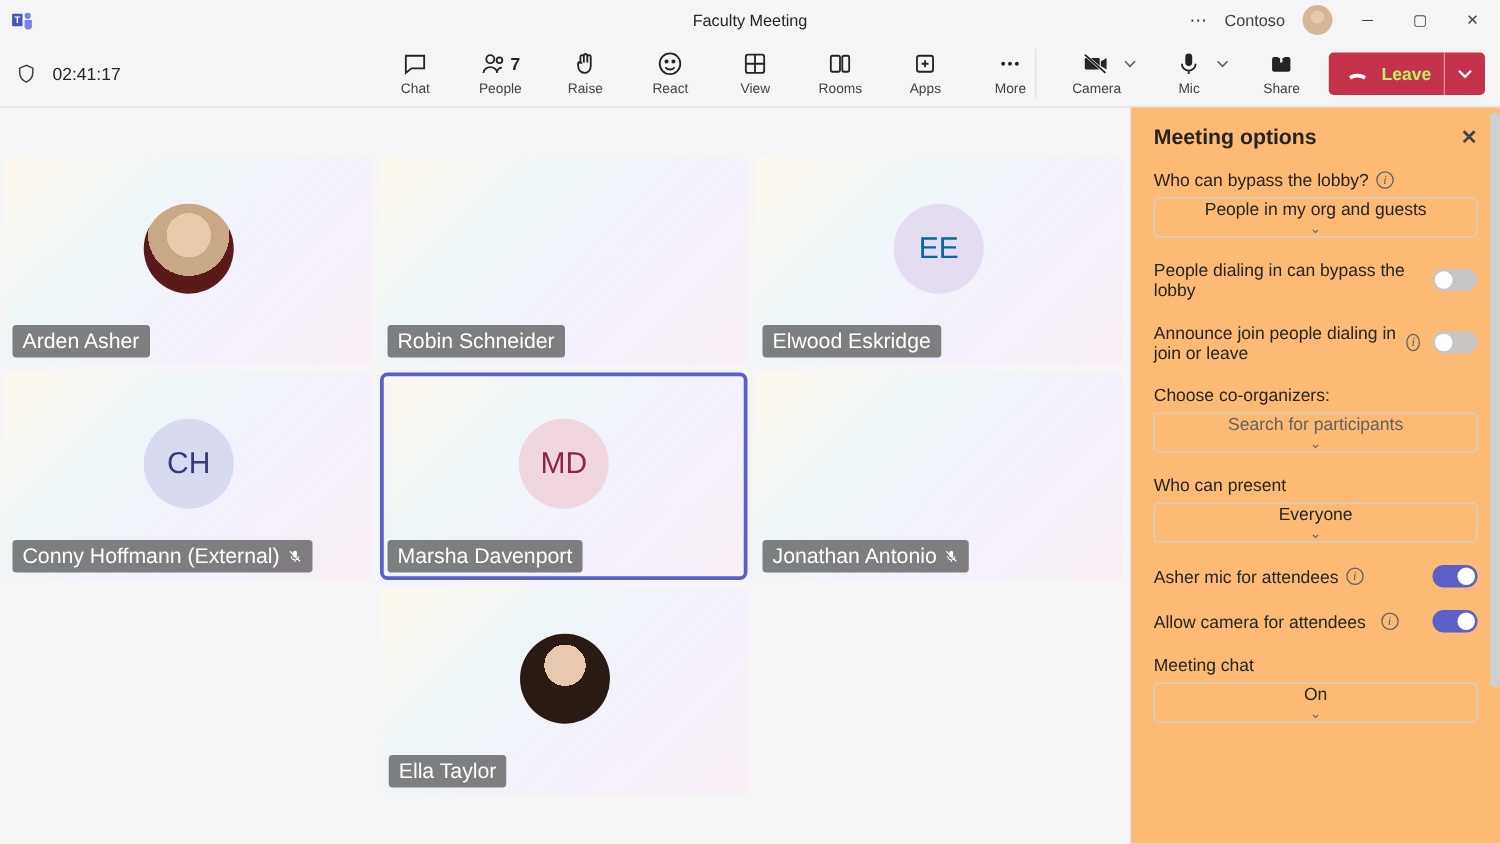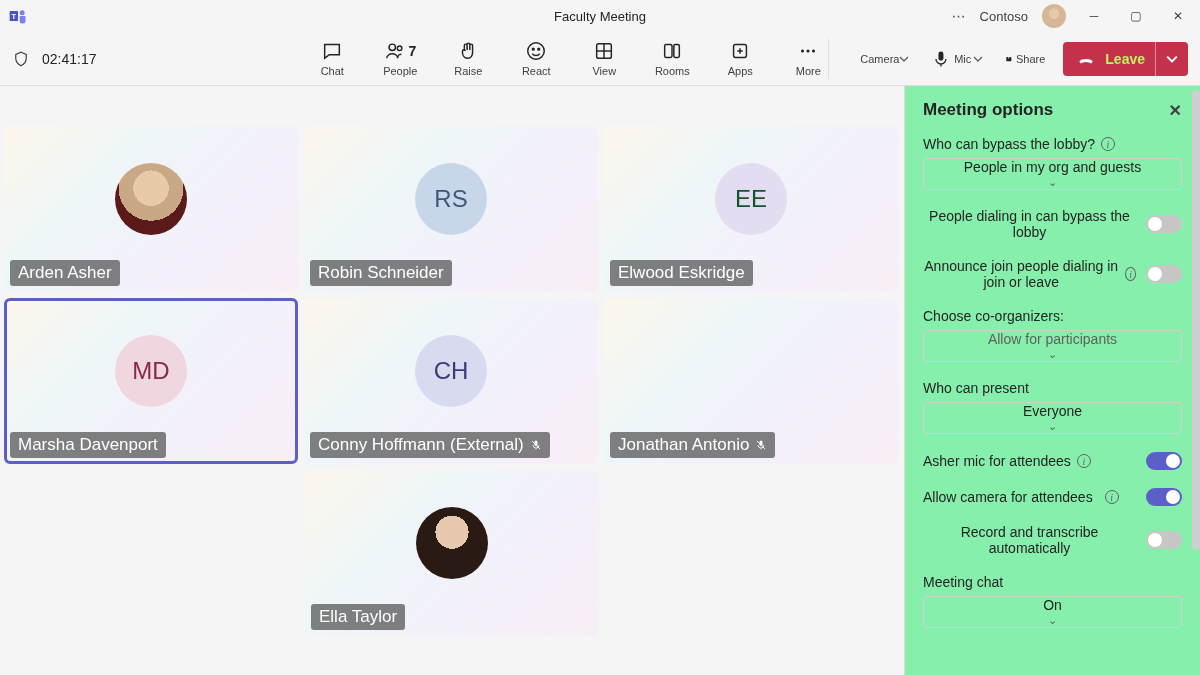--- a/index.html
+++ b/index.html
@@ -14,56 +14,56 @@
   .avatar-sm { width: 24px; height: 24px; border-radius: 50%; background: #e6d9c9; overflow: hidden; }
   
   .toolbar { height: 54px; border-bottom: 1px solid #e1dfdd; display: flex; align-items: center; padding: 0 12px; }
   .toolbar .timer { display: flex; align-items: center; gap: 12px; color: #242424; font-size: 14px; }
   .toolbar .shield { width: 18px; height: 18px; }
   .tool-center { margin-left: auto; display: flex; gap: 28px; align-items: flex-start; }
   .tool-btn { display: flex; flex-direction: column; align-items: center; gap: 3px; font-size: 11px; color: #424242; cursor: pointer; width: 40px; }
   .tool-btn svg { width: 22px; height: 22px; }
   .sep { width: 1px; height: 40px; background: #e1dfdd; }
   .tool-right { display: flex; gap: 22px; align-items: flex-start; margin-left: 28px; }
-  .tool-right .tool-btn { flex-direction: row; }
+  .tool-right .tool-btn { flex-direction: column; }
   .dev-btn { display:flex; align-items:flex-start; gap:2px;}
   .chev-s { width:10px; height:10px; margin-top:6px; color:#616161;}
   .leave { margin-left: 18px; background: #c4314b; color: #bef264; border-radius: 4px; height: 34px; display: flex; align-items: center; padding: 0 10px 0 14px; gap: 10px; font-weight: 600; font-size: 14px; }
   .leave .chev { border-left: 1px solid rgba(255,255,255,0.45); padding-left: 10px; height: 100%; display:flex; align-items:center;}
   
   .main { display: flex; height: calc(675px - 86px); }
   .stage { flex: 1; padding: 40px 4px 4px 4px; position: relative; }
   .grid { display: grid; grid-template-columns: repeat(3, 294px); grid-auto-rows: 166px; gap: 6px; justify-content: start; }
   .tile { position: relative; border-radius: 6px; overflow: hidden; background: linear-gradient(135deg,#fdf7ec,#eef6f8,#f4f0fb,#f8eef5); }
   .tile.speak { outline: 3px solid #5b5fc7; outline-offset: -3px; }
   .avatar-c { width: 72px; height: 72px; border-radius: 50%; position: absolute; left: 50%; top: 44%; transform: translate(-50%,-50%); display:flex; align-items:center; justify-content:center; font-size: 24px; font-weight: 400; }
   .avatar-photo { background:#ddd; overflow:hidden;}
   .namebar { position: absolute; left: 6px; bottom: 6px; background: rgba(80,80,80,0.72); color: #fff; font-size: 17px; padding: 3px 8px; border-radius: 3px; display:flex; align-items:center; gap:6px;}
   .mic-off-s { width:12px; height:12px; }
   .row3 { display:flex; justify-content:center; margin-top:6px;}
   
-  .panel { width: 296px; background: #86efac; border-left: 1px solid #e1dfdd; display:flex; flex-direction:column;text-align:center; }
+  .panel { width: 296px; background: #fdba74; border-left: 1px solid #e1dfdd; display:flex; flex-direction:column; }
   .panel-h { display:flex; align-items:center; padding: 14px 18px 10px 18px; font-weight:600; font-size:17px; color:#242424;}
   .panel-h .x { margin-left:auto; font-size:16px; color:#424242; cursor:pointer;}
   .panel-body { flex:1; overflow-y:auto; padding: 6px 18px 18px 18px; }
   .field { margin-bottom: 18px; }
   .flabel { font-size: 14px; color:#242424; margin-bottom: 6px; display:flex; align-items:center; gap:6px;}
   .select { border:1px solid #d1d1d1; border-radius:4px; height:32px; display:flex; align-items:center; padding:0 10px; font-size:14px; color:#242424; justify-content:space-between; cursor:pointer;flex-direction:column;}
   .select .chv { color:#616161; font-size:11px;}
   .togrow { display:flex; align-items:center; gap:10px;}
   .togrow .flabel { flex:1; margin:0;}
   .toggle { width:36px; height:18px; border-radius:10px; background:#c8c6c4; position:relative; cursor:pointer; flex-shrink:0;}
   .toggle::after { content:''; position:absolute; width:14px; height:14px; border-radius:50%; background:#fff; top:2px; left:2px; transition:.15s;}
   .toggle.on { background:#5b5fc7;}
   .toggle.on::after { left:20px;}
   .info-i { width:14px; height:14px; border:1px solid #616161; border-radius:50%; display:inline-flex; align-items:center; justify-content:center; font-size:10px; color:#616161; font-style:italic; font-family:serif;}
   
   .scroll-ind { position:absolute; right:0; top:90px; width:8px; height:460px; background:#cfcfcf; border-radius:4px;}
   
-  .c-rs{background:#c7d6e8;color:#3b5a7a;} .c-ee{background:#e4dcf0;color:#14532d;} .c-md{background:#f0d6de;color:#8a2846;} .c-ch{background:#d8dbf0;color:#3a3a7a;} .c-ja{background:#d0ead8;color:#1a6a3a;}
+  .c-rs{background:#c7d6e8;color:#3b5a7a;} .c-ee{background:#e4dcf0;color:#0369a1;} .c-md{background:#f0d6de;color:#8a2846;} .c-ch{background:#d8dbf0;color:#3a3a7a;} .c-ja{background:#d0ead8;color:#1a6a3a;}
   
   .ph1{ background:radial-gradient(circle at 50% 35%, #e8c9a8 0 30%, #c9a886 30% 55%, #5a1a1a 55% 100%);}
   .ph2{ background:radial-gradient(circle at 50% 35%, #e8c9b0 0 28%, #2a1a14 28% 100%);}
   .ph-user{ background:radial-gradient(circle at 50% 40%, #e6c9a8 0 28%, #d4b896 28% 100%);}
 </style>
 </head>
 <body>
 
 <div class="titlebar">
   <svg class="app-icon" viewBox="0 0 24 24">
@@ -208,48 +208,47 @@
 <div class="main">
   <div class="stage">
     <div class="grid" id="grid6">
         <div class="tile" style="width: 294px; height: 166px;">
           <div class="avatar-c avatar-photo ph1"></div>
           <div class="namebar">
             <span>Arden Asher</span>
           </div>
         </div>
         <div class="tile" style="width: 294px; height: 166px;">
-          <div class="avatar-c c-rs">RS</div>
           <div class="namebar">
             <span>Robin Schneider</span>
           </div>
         </div>
         <div class="tile" style="width: 294px; height: 166px;">
           <div class="avatar-c c-ee">EE</div>
           <div class="namebar">
             <span>Elwood Eskridge</span>
-          </div>
-        </div>
-        <div class="tile speak" style="width: 294px; height: 166px;">
-          <div class="avatar-c c-md">MD</div>
-          <div class="namebar">
-            <span>Marsha Davenport</span>
           </div>
         </div>
         <div class="tile" style="width: 294px; height: 166px;">
           <div class="avatar-c c-ch">CH</div>
           <div class="namebar">
             <span>Conny Hoffmann (External)</span>
             <svg class="mic-off-s" viewBox="0 0 24 24">
               <rect x="9" y="3" width="6" height="11" rx="3" fill="#fff"></rect>
               <path d="M6 12a6 6 0 0 0 12 0M12 18v3" fill="none" stroke="#fff" stroke-width="1.6"></path>
               <line x1="4" y1="4" x2="20" y2="20" stroke="#fff" stroke-width="1.8"></line>
             </svg>
           </div>
         </div>
+        <div class="tile speak" style="width: 294px; height: 166px;">
+          <div class="avatar-c c-md">MD</div>
+          <div class="namebar">
+            <span>Marsha Davenport</span>
+          </div>
+        </div>
         <div class="tile" style="width: 294px; height: 166px;">
           <div class="namebar">
             <span>Jonathan Antonio</span>
             <svg class="mic-off-s" viewBox="0 0 24 24">
               <rect x="9" y="3" width="6" height="11" rx="3" fill="#fff"></rect>
               <path d="M6 12a6 6 0 0 0 12 0M12 18v3" fill="none" stroke="#fff" stroke-width="1.6"></path>
               <line x1="4" y1="4" x2="20" y2="20" stroke="#fff" stroke-width="1.8"></line>
             </svg>
           </div>
         </div>
@@ -287,21 +286,21 @@
       <div class="field togrow">
         <div class="flabel">
             <span>Announce join people dialing in join or leave</span> 
             <span class="info-i">i</span>
           </div>
         <div class="toggle" id="t2"></div>
       </div>
       <div class="field">
         <div class="flabel">Choose co-organizers:</div>
         <div class="select">
-            <span style="color:#616161">Allow for participants</span>
+            <span style="color:#616161">Search for participants</span>
             <span class="chv">⌄</span>
           </div>
       </div>
       <div class="field">
         <div class="flabel">Who can present</div>
         <div class="select">
             <span>Everyone</span>
             <span class="chv">⌄</span>
           </div>
       </div>
@@ -313,24 +312,20 @@
         <div class="toggle on" id="t3"></div>
       </div>
       <div class="field togrow">
         <div class="flabel">
             <span>Allow camera for attendees</span>
             <br>
             <span class="info-i">i</span>
           </div>
         <div class="toggle on" id="t4"></div>
       </div>
-      <div class="field togrow">
-        <div class="flabel">Record and transcribe automatically</div>
-        <div class="toggle" id="t5"></div>
-      </div>
       <div class="field">
         <div class="flabel">Meeting chat</div>
         <div class="select">
             <span>On</span>
             <span class="chv">⌄</span>
           </div>
       </div>
     </div>
   </div>
   <div class="scroll-ind"></div>

